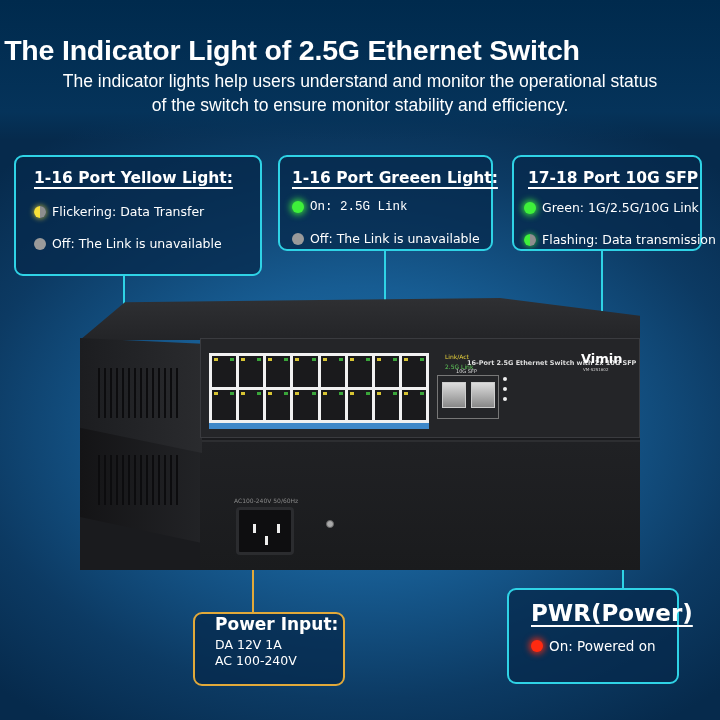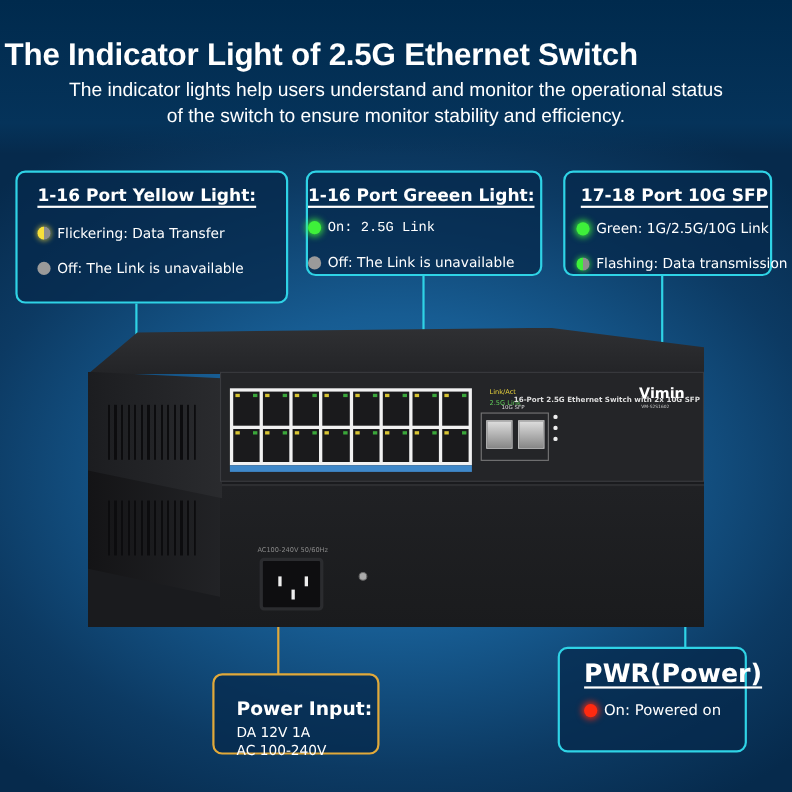--- a/index.html
+++ b/index.html
@@ -130,21 +130,21 @@
   <div class="row">
       <span class="dot half-yellow"></span>
       <span>Flickering: Data Transfer</span>
     </div>
   <div class="row">
       <span class="dot grey"></span>
       <span>Off: The Link is unavailable</span>
     </div>
 </div>
 
-<div class="box" style="left:278px;top:155px;width:215px;height:96px;padding:12px 0 0 0;">
+<div class="box" style="left:278px;top:155px;width:215px;height:96px;padding:12px 0 0 12px;">
   <h3>1-16 Port Greeen Light:</h3>
   <div class="row" style="margin-top:13px;font-family:Liberation Mono, monospace;">
       <span class="dot green"></span>
       <span>On: 2.5G Link</span>
     </div>
   <div class="row">
       <span class="dot grey"></span>
       <span>Off: The Link is unavailable</span>
     </div>
 </div>
@@ -154,21 +154,21 @@
   <div class="row" style="margin-top:13px;">
       <span class="dot green"></span>
       <span>Green: 1G/2.5G/10G Link</span>
     </div>
   <div class="row">
       <span class="dot half-green"></span>
       <span>Flashing: Data transmission</span>
     </div>
 </div>
 
-<div class="box" style="left:193px;top:612px;width:152px;height:74px;border-color:#e1a93a;padding:21px 0 0 20px;">
+<div class="box" style="left:193px;top:612px;width:152px;height:74px;border-color:#e1a93a;padding:0 0 0 20px;">
   <div style="font-size:17px;font-weight:bold;">Power Input:</div>
   <div style="font-size:12.5px;margin-top:3px;">DA 12V 1A</div>
   <div style="font-size:12.5px;margin-top:1px;">AC 100-240V</div>
 </div>
 
 <div class="box" style="left:507px;top:588px;width:172px;height:96px;padding:10px 0 0 22px;">
   <h3 style="font-size:23px;">PWR(Power)</h3>
   <div class="row" style="margin-top:12px;font-size:13.5px;">
       <span class="dot red"></span>
       <span>On: Powered on</span>

